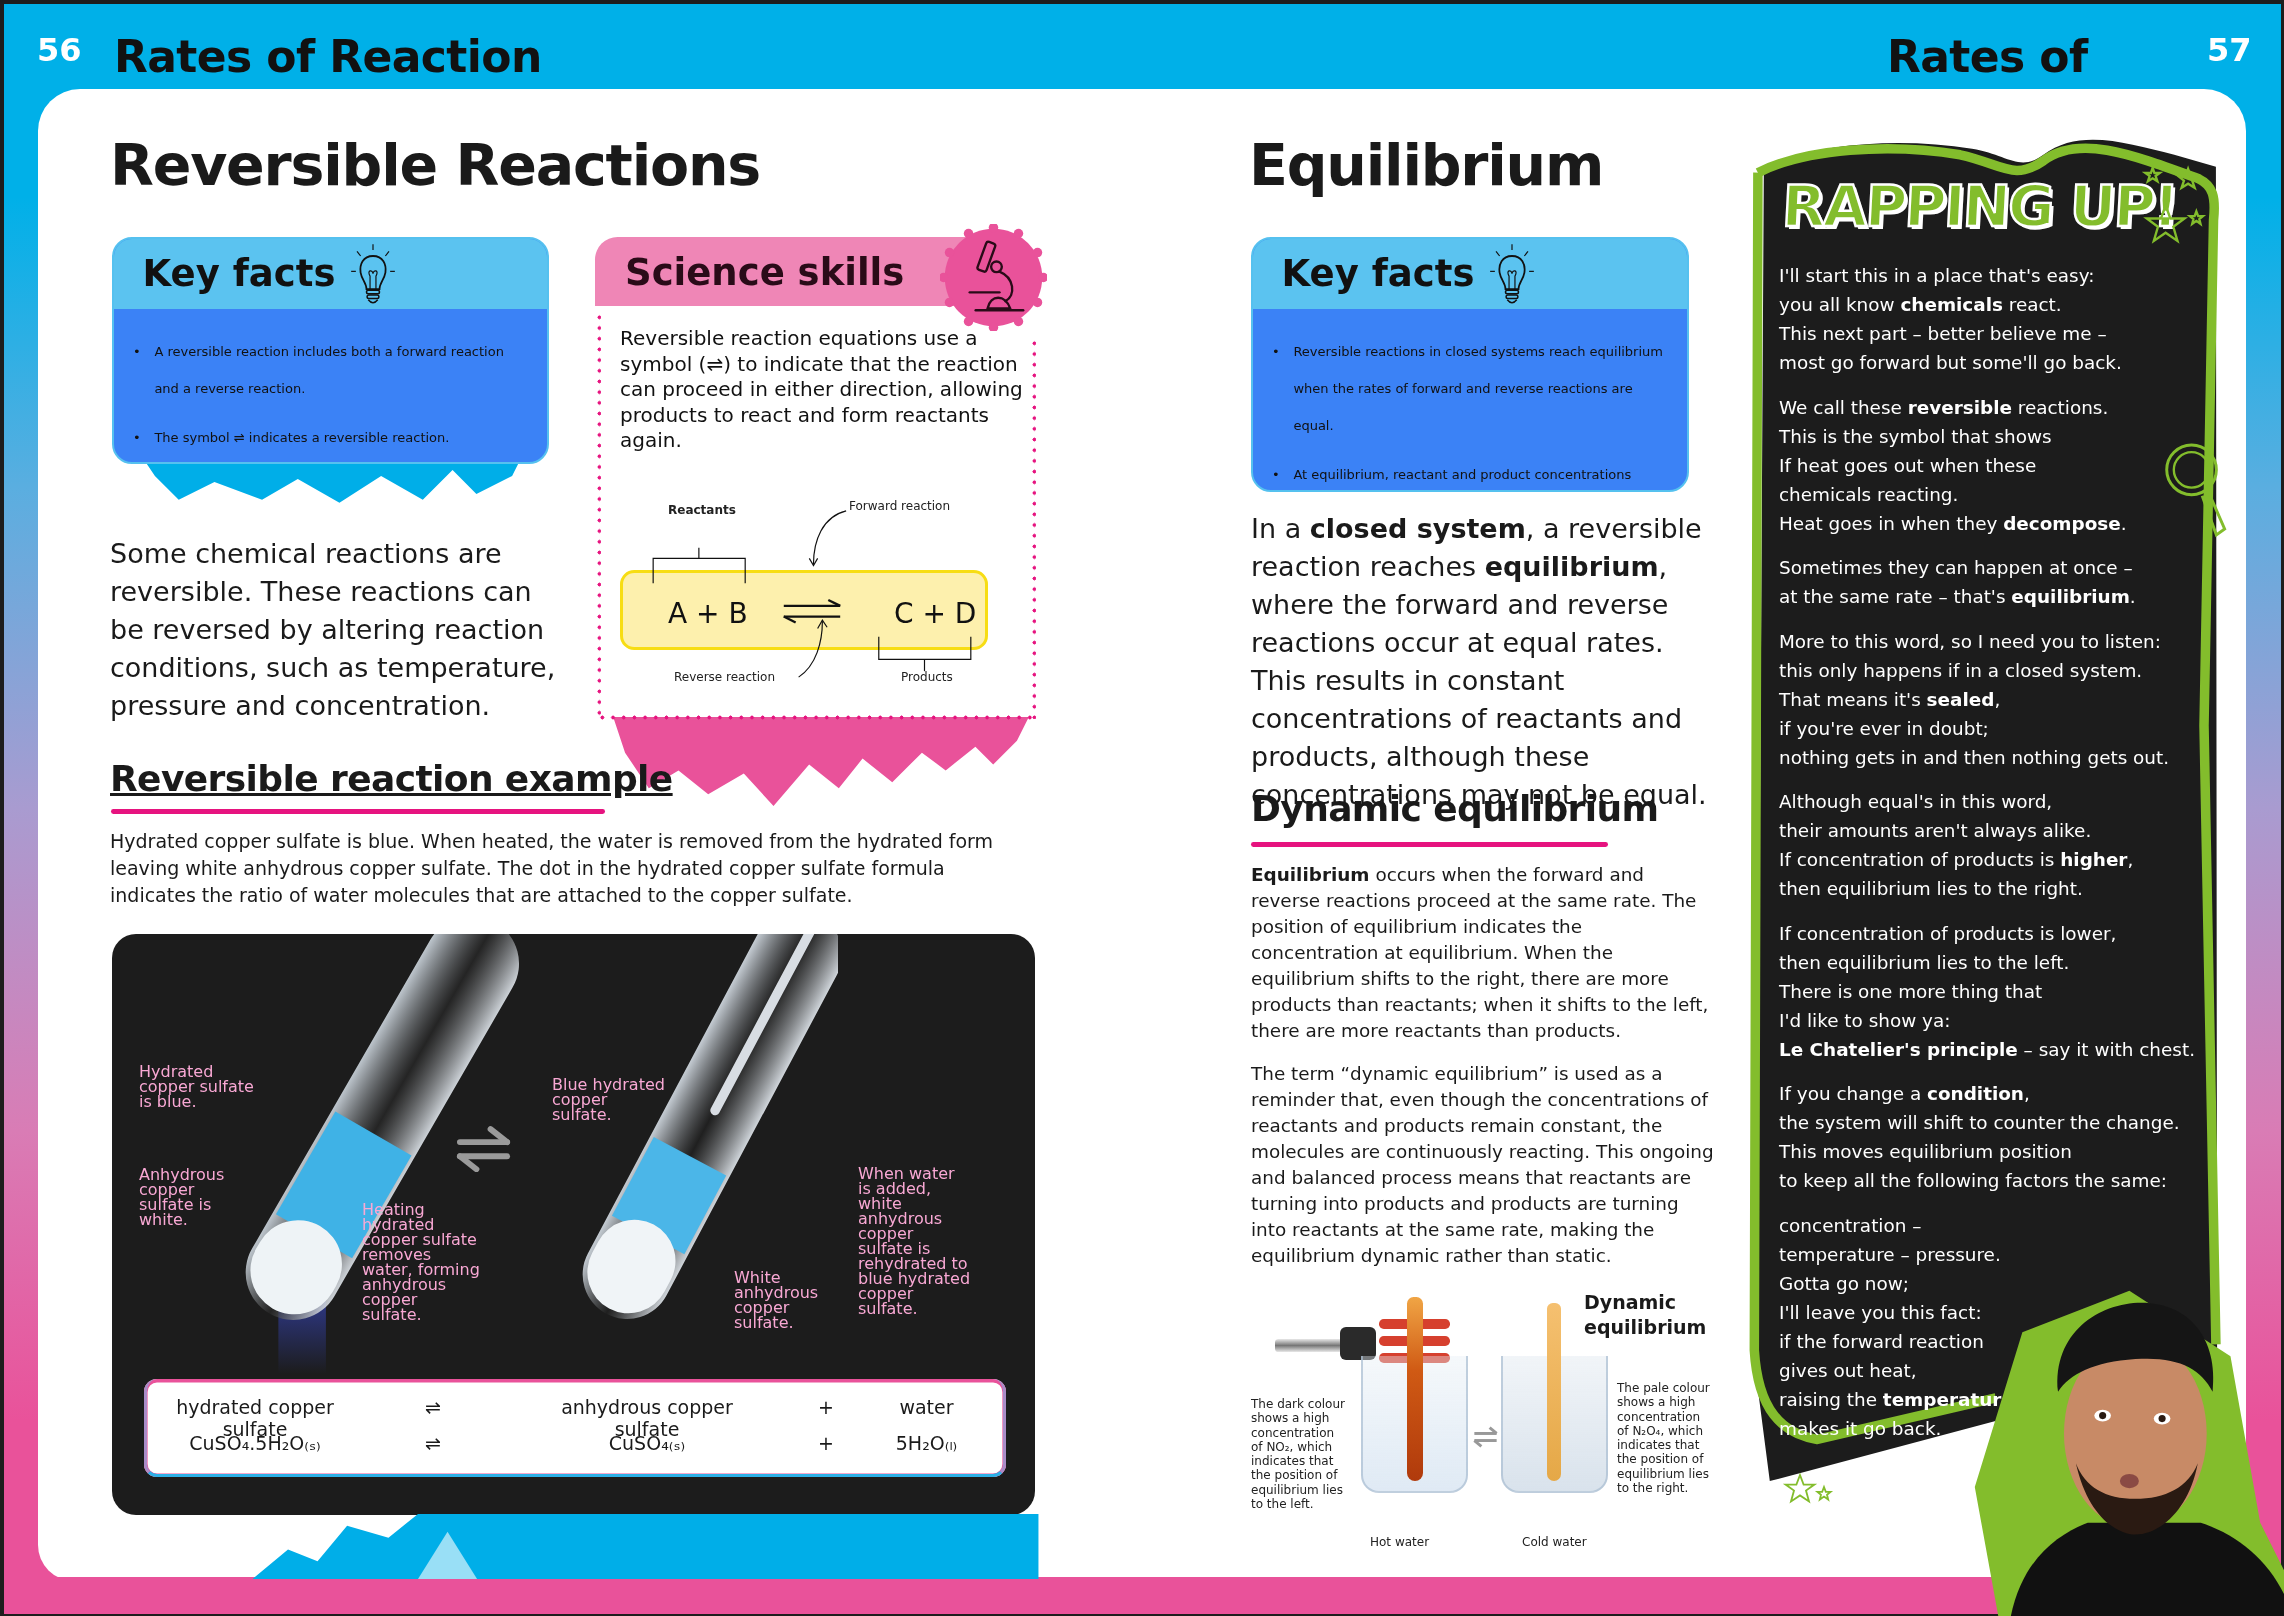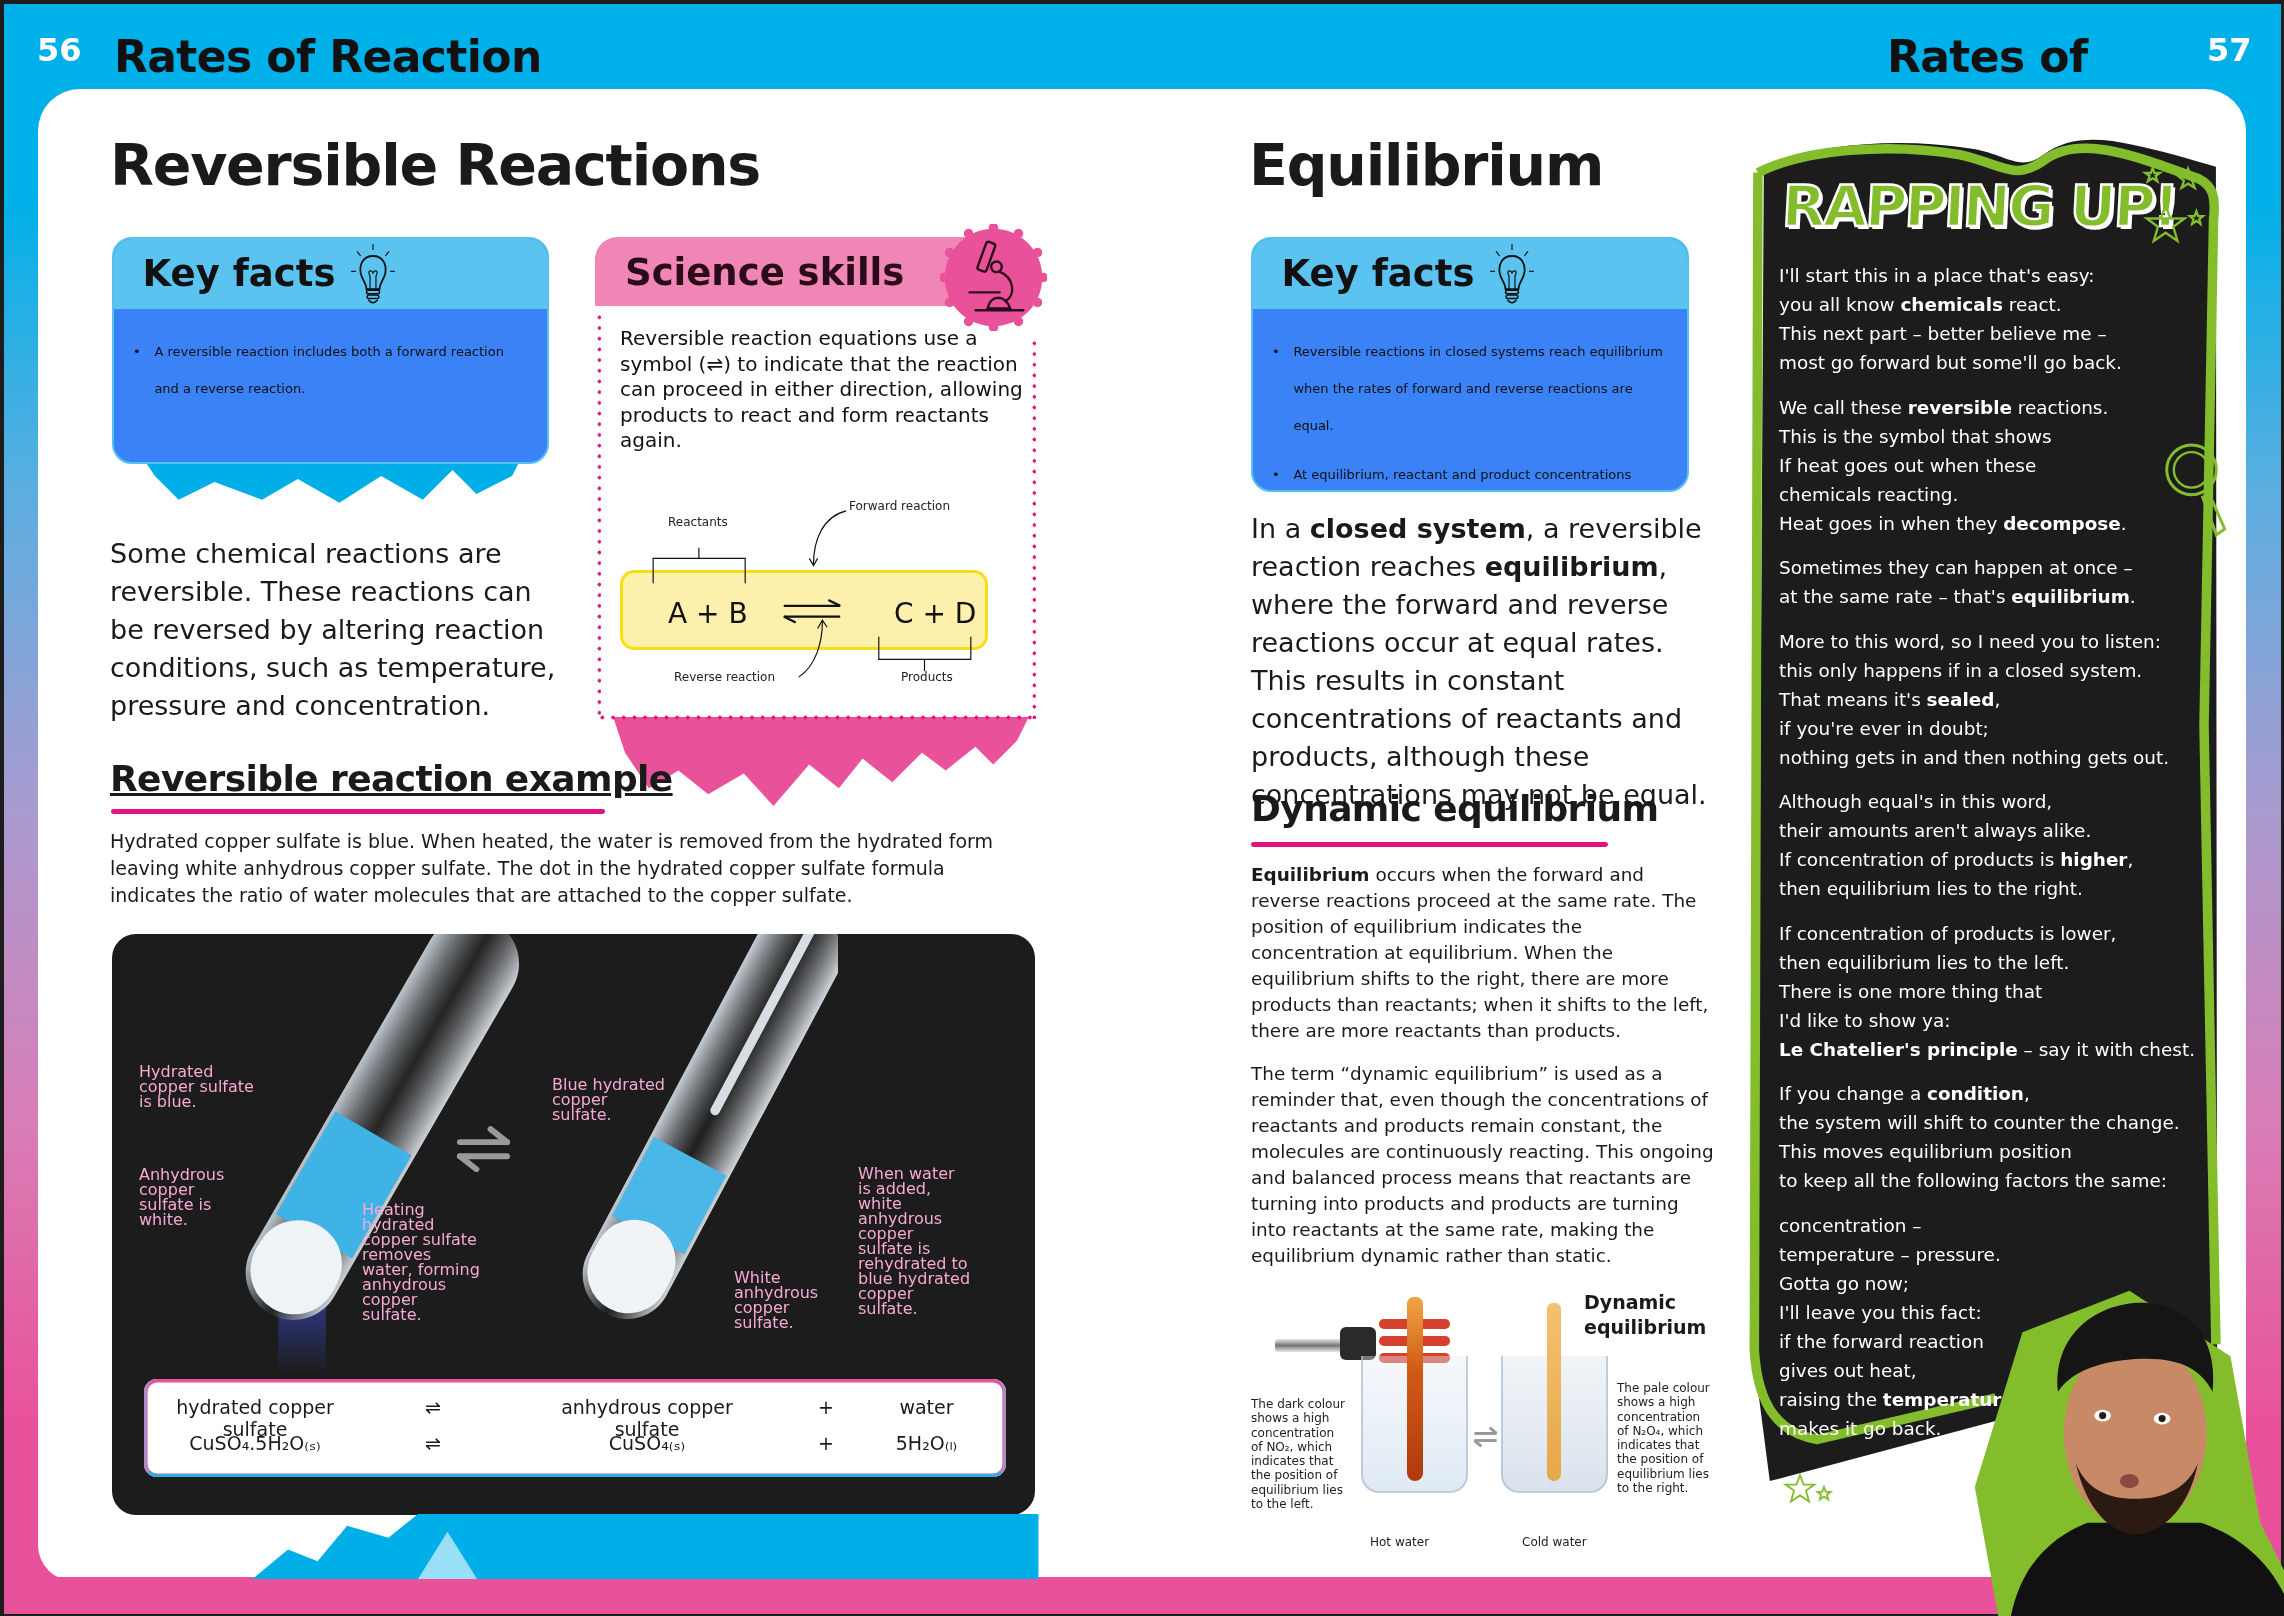--- a/index.html
+++ b/index.html
@@ -106,20 +106,21 @@
       <line x1="74" y1="48" x2="82" y2="48" stroke="#111" stroke-width="2"></line>
       <path d="M45 22 C28 22 22 36 24 50 C26 62 34 68 34 78 L56 78 C56 68 64 62 66 50 C68 36 62 22 45 22 Z" fill="none" stroke="#111" stroke-width="3"></path>
       <path d="M40 78 L40 56 C34 46 44 44 45 52 C46 44 56 46 50 56 L50 78" fill="none" stroke="#111" stroke-width="2"></path>
       <rect x="34" y="80" width="22" height="6" rx="3" fill="none" stroke="#111" stroke-width="2.5"></rect>
       <rect x="35" y="88" width="20" height="6" rx="3" fill="none" stroke="#111" stroke-width="2.5"></rect>
       <path d="M37 96 Q45 106 53 96" fill="none" stroke="#111" stroke-width="2.5"></path>
     </svg>
   </div>
   <ul>
     <li>A reversible reaction includes both a forward reaction and a reverse reaction.</li>
+    <li>The symbol ⇌ indicates a reversible reaction.</li>
   </ul>
 </div>
 
 <svg class="splash" style="left:613px; top:717px;" width="416" height="95" viewBox="0 0 700 160">
   <polygon points="0,0 700,0 680,40 640,80 610,50 560,90 520,60 470,110 420,70 380,120 330,80 270,150 220,95 160,130 110,90 60,120 20,60" fill="#e9529a"></polygon>
 </svg>
 
 <div class="sci">
   <div class="sci-head">
     <div class="sci-title">Science skills</div>
@@ -148,21 +149,21 @@
       <line x1="50" y1="115" x2="100" y2="115"></line>
       <line x1="60" y1="145" x2="140" y2="145"></line>
     </g>
   </svg>
   <div class="sci-dots-left"></div>
   <div class="sci-dots-right"></div>
   <div class="sci-dots-bottom"></div>
   <div class="sci-body">Reversible reaction equations use a symbol (⇌) to indicate that the reaction can proceed in either direction, allowing products to react and form reactants again.</div>
 
   <div class="eq-diagram">
-    <div class="eq-label" style="left:48px; top:16px;">Reactants</div>
+    <div class="eq-label" style="left:48px; top:4px;font-weight:bold;">Reactants</div>
     <div class="eq-label" style="left:229px; top:0;">Forward reaction</div>
     <div class="eq-box"></div>
     <svg style="position:absolute; left:0; top:0;" width="381" height="190" viewBox="0 0 640 320">
       <polyline points="55,142 55,100 210,100 210,142" fill="none" stroke="#111" stroke-width="2"></polyline>
       <line x1="132" y1="100" x2="132" y2="82" stroke="#111" stroke-width="2"></line>
       <path d="M380 20 C340 30 325 70 325 110" fill="none" stroke="#111" stroke-width="2"></path>
       <polyline points="318,100 325,112 332,100" fill="none" stroke="#111" stroke-width="2"></polyline>
       <path d="M300 300 C330 280 340 240 340 206" fill="none" stroke="#111" stroke-width="2"></path>
       <polyline points="332,218 340,204 348,216" fill="none" stroke="#111" stroke-width="2"></polyline>
       <polyline points="435,232 435,270 590,270 590,232" fill="none" stroke="#111" stroke-width="2"></polyline>

